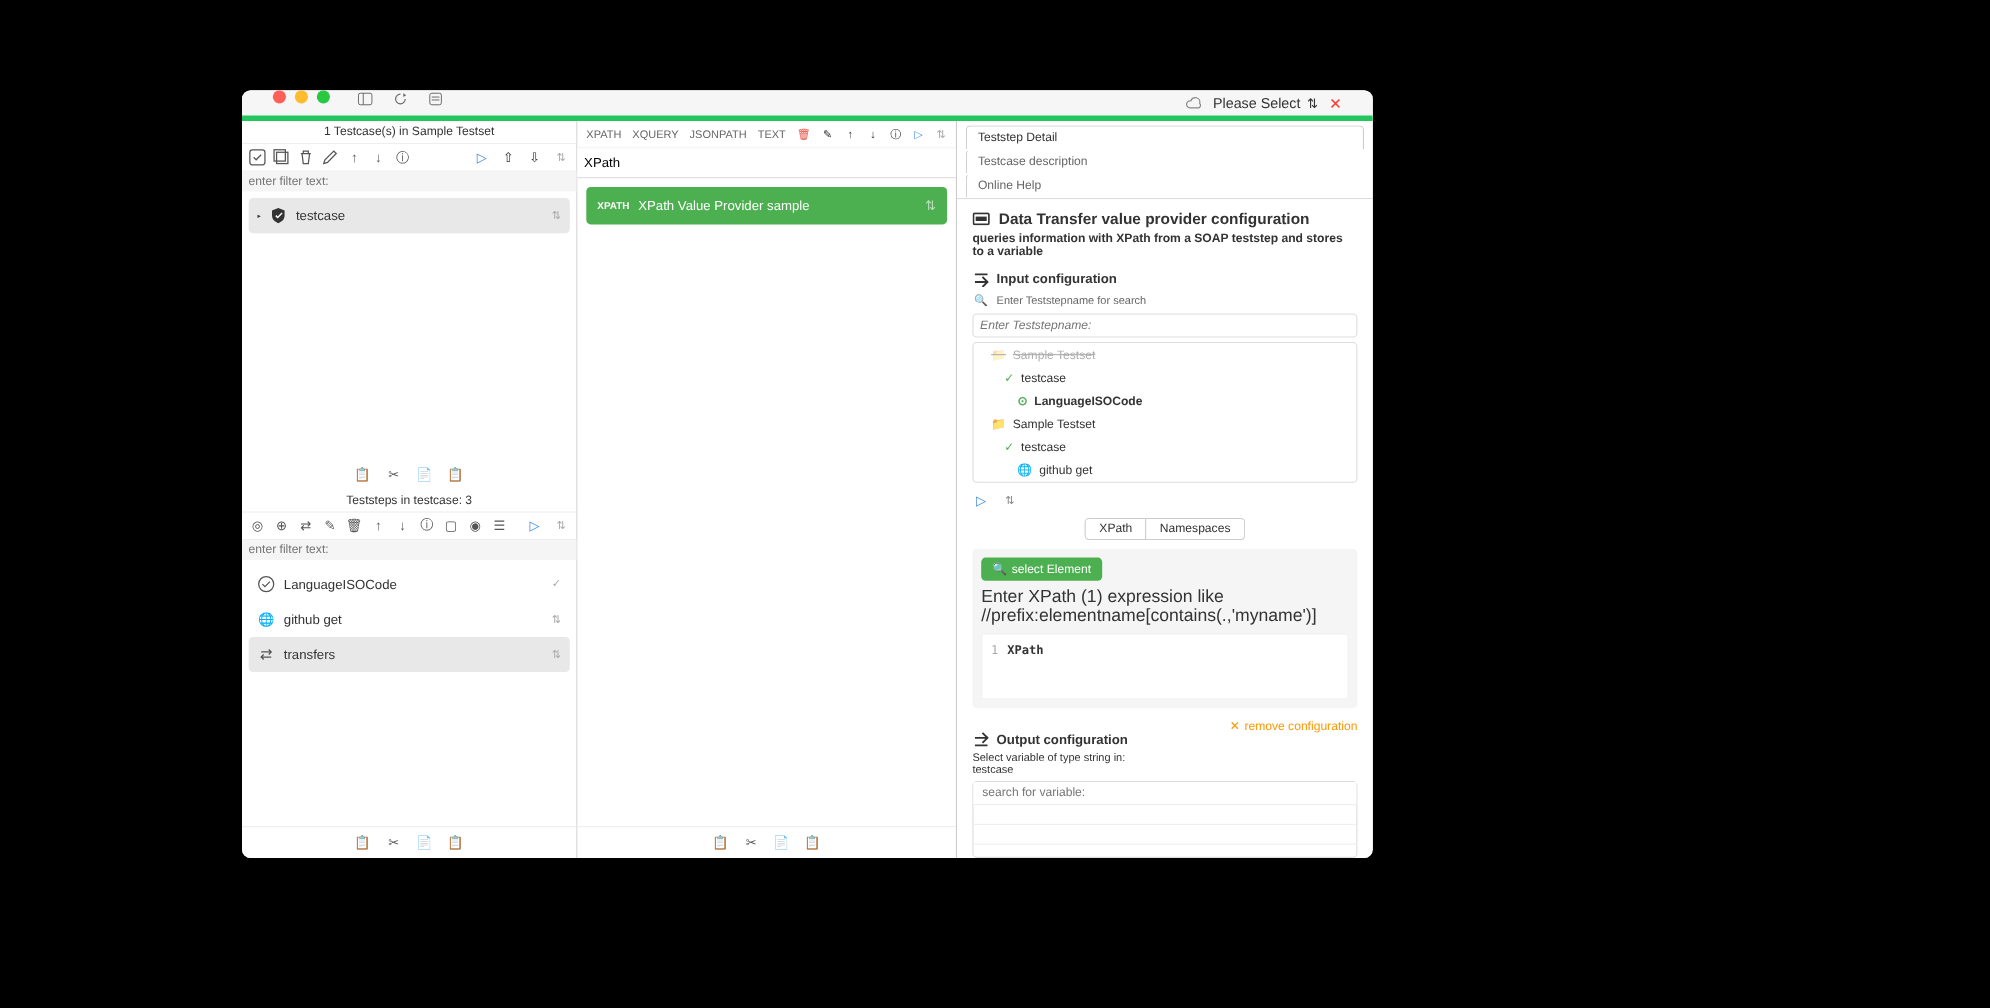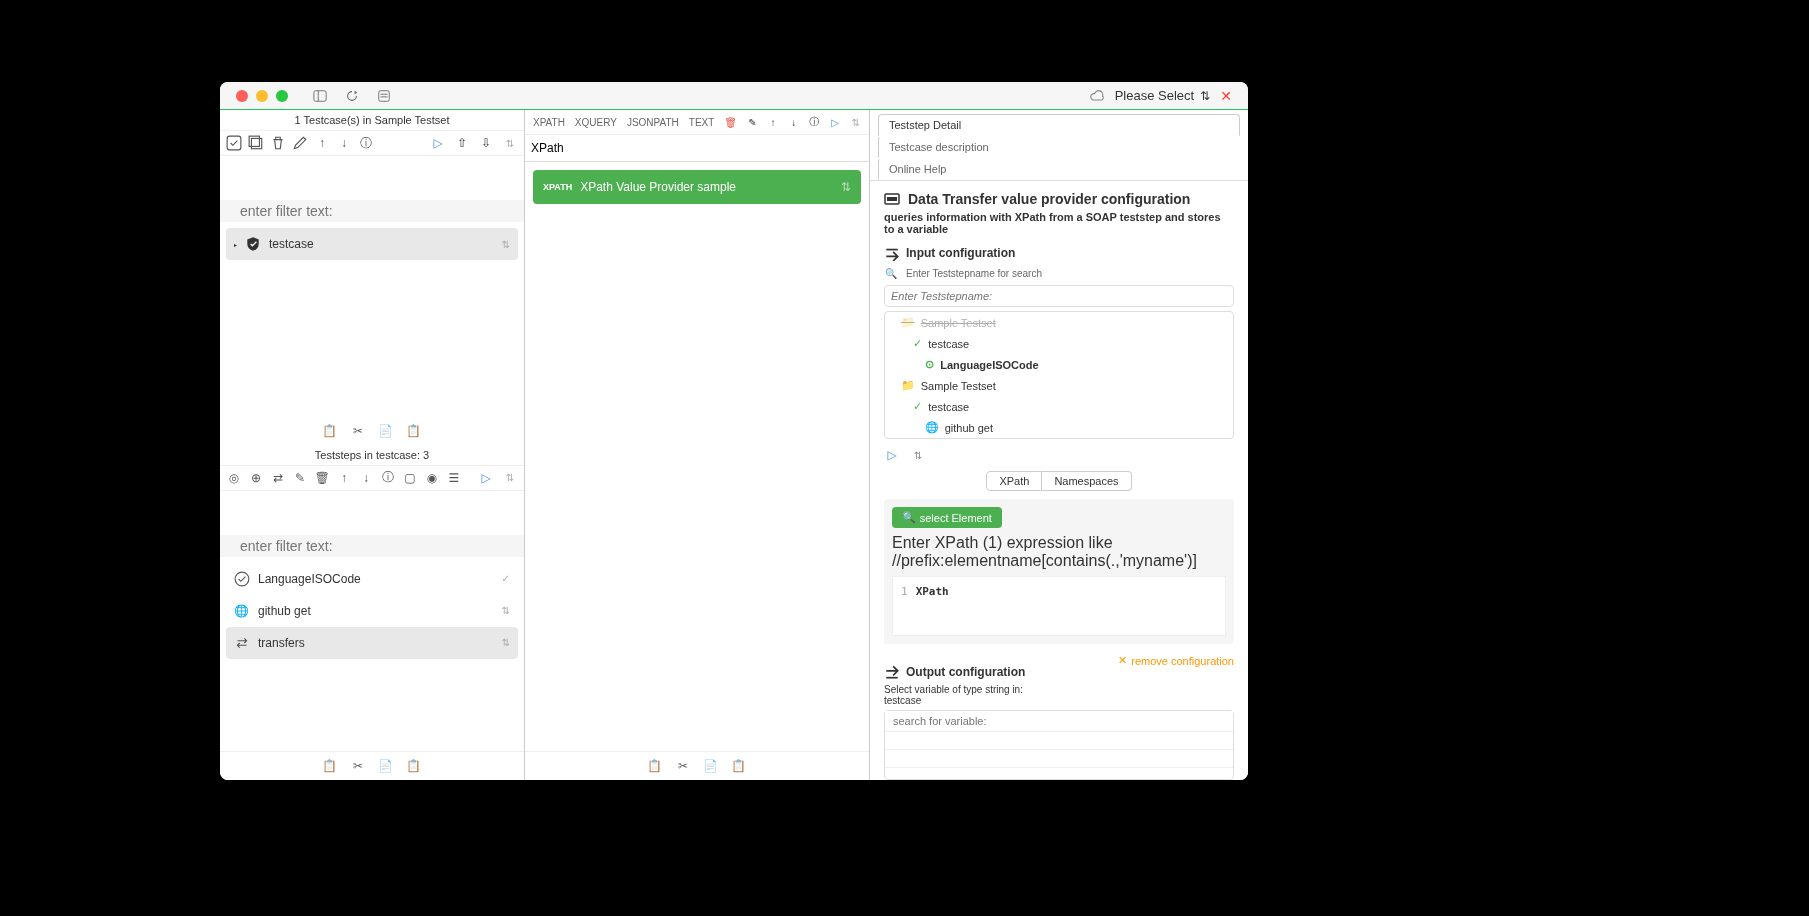--- a/index.html
+++ b/index.html
@@ -1,19 +1,19 @@
 <!DOCTYPE html>
 <html><head>
 <meta charset="utf-8">
 <style>
 * { box-sizing: border-box; margin: 0; padding: 0; }
 body { background: #000; font-family: -apple-system, BlinkMacSystemFont, "Segoe UI", sans-serif; font-size: 12px; color: #333; }
 .canvas { position: relative; width: 1809px; height: 916px; }
 .window { position: absolute; left: 220px; top: 82px; width: 1028px; height: 698px; background: #fff; border-radius: 8px; overflow: hidden; box-shadow: 0 4px 20px rgba(0,0,0,0.2); }
-.titlebar { height: 28px; background: #f6f6f6; border-bottom: 1px solid #22c55e; display: flex; align-items: center; padding: 0 16px; gap: 8px; }
+.titlebar { height: 28px; background: #f6f6f6; border-bottom: 5px solid #22c55e; display: flex; padding: 0 28px; gap: 8px; }
 .traffic-lights { display: flex; gap: 8px; }
 .tl { width: 12px; height: 12px; border-radius: 50%; }
 .tl.red { background: #ff5f57; }
 .tl.yellow { background: #febc2e; }
 .tl.green { background: #28c840; }
 .tb-icons { display: flex; gap: 16px; margin-left: 16px; color: #666; }
 .tb-icons svg, .icon-sm svg { width: 14px; height: 14px; }
 .titlebar-right { margin-left: auto; display: flex; align-items: center; gap: 10px; }
 .select-box { display: flex; align-items: center; gap: 6px; color: #333; font-size: 13px; }
 .close-x { color: #ff3b30; font-size: 14px; cursor: pointer; }
@@ -23,21 +23,21 @@
 .left-panel { width: 305px; border-right: 1px solid #ccc; display: flex; flex-direction: column; background: #fff; }
 .mid-panel { width: 345px; border-right: 1px solid #ccc; display: flex; flex-direction: column; background: #fff; }
 .right-panel { flex: 1; display: flex; flex-direction: column; background: #fff; }
 
 .panel-title { padding: 4px 8px; text-align: center; font-size: 11px; border-bottom: 1px solid #eee; }
 .toolbar-row { display: flex; align-items: center; padding: 4px 6px; gap: 8px; border-bottom: 1px solid #eee; }
 .toolbar-row .icon-group { display: flex; gap: 6px; color: #555; }
 .toolbar-row .spacer { flex: 1; }
 .icon-btn { width: 16px; height: 16px; display: flex; align-items: center; justify-content: center; cursor: pointer; }
 .play-blue { color: #4a90e2; }
-.filter-input { padding: 3px 20px; border: none; background: #f5f5f5; font-size: 14px; color: #999; width: 100%; margin-top: 44px; }
+.filter-input { padding: 3px 6px; border: none; background: #f5f5f5; font-size: 11px; color: #999; width: 100%; }
 .list-area { flex: 1; overflow: auto; padding: 6px; }
 .list-item { display: flex; align-items: center; padding: 8px; border-radius: 4px; gap: 8px; font-size: 12px; }
 .list-item.selected { background: #e8e8e8; }
 .list-item .handle { margin-left: auto; color: #aaa; font-size: 10px; }
 .mid-toolbar { display: flex; justify-content: center; gap: 12px; padding: 6px; color: #555; }
 .bottom-bar { display: flex; justify-content: center; gap: 12px; padding: 6px; color: #555; border-top: 1px solid #eee; }
 
 .tabs { display: flex; gap: 0; border-bottom: 1px solid #ddd; padding: 4px 8px 0; flex-direction: column; }
 .tab { padding: 4px 10px; font-size: 11px; color: #666; border: 1px solid transparent; border-radius: 4px 4px 0 0; cursor: pointer; }
 .tab.active { background: #fff; border-color: #ccc; border-bottom-color: #fff; color: #333; }

